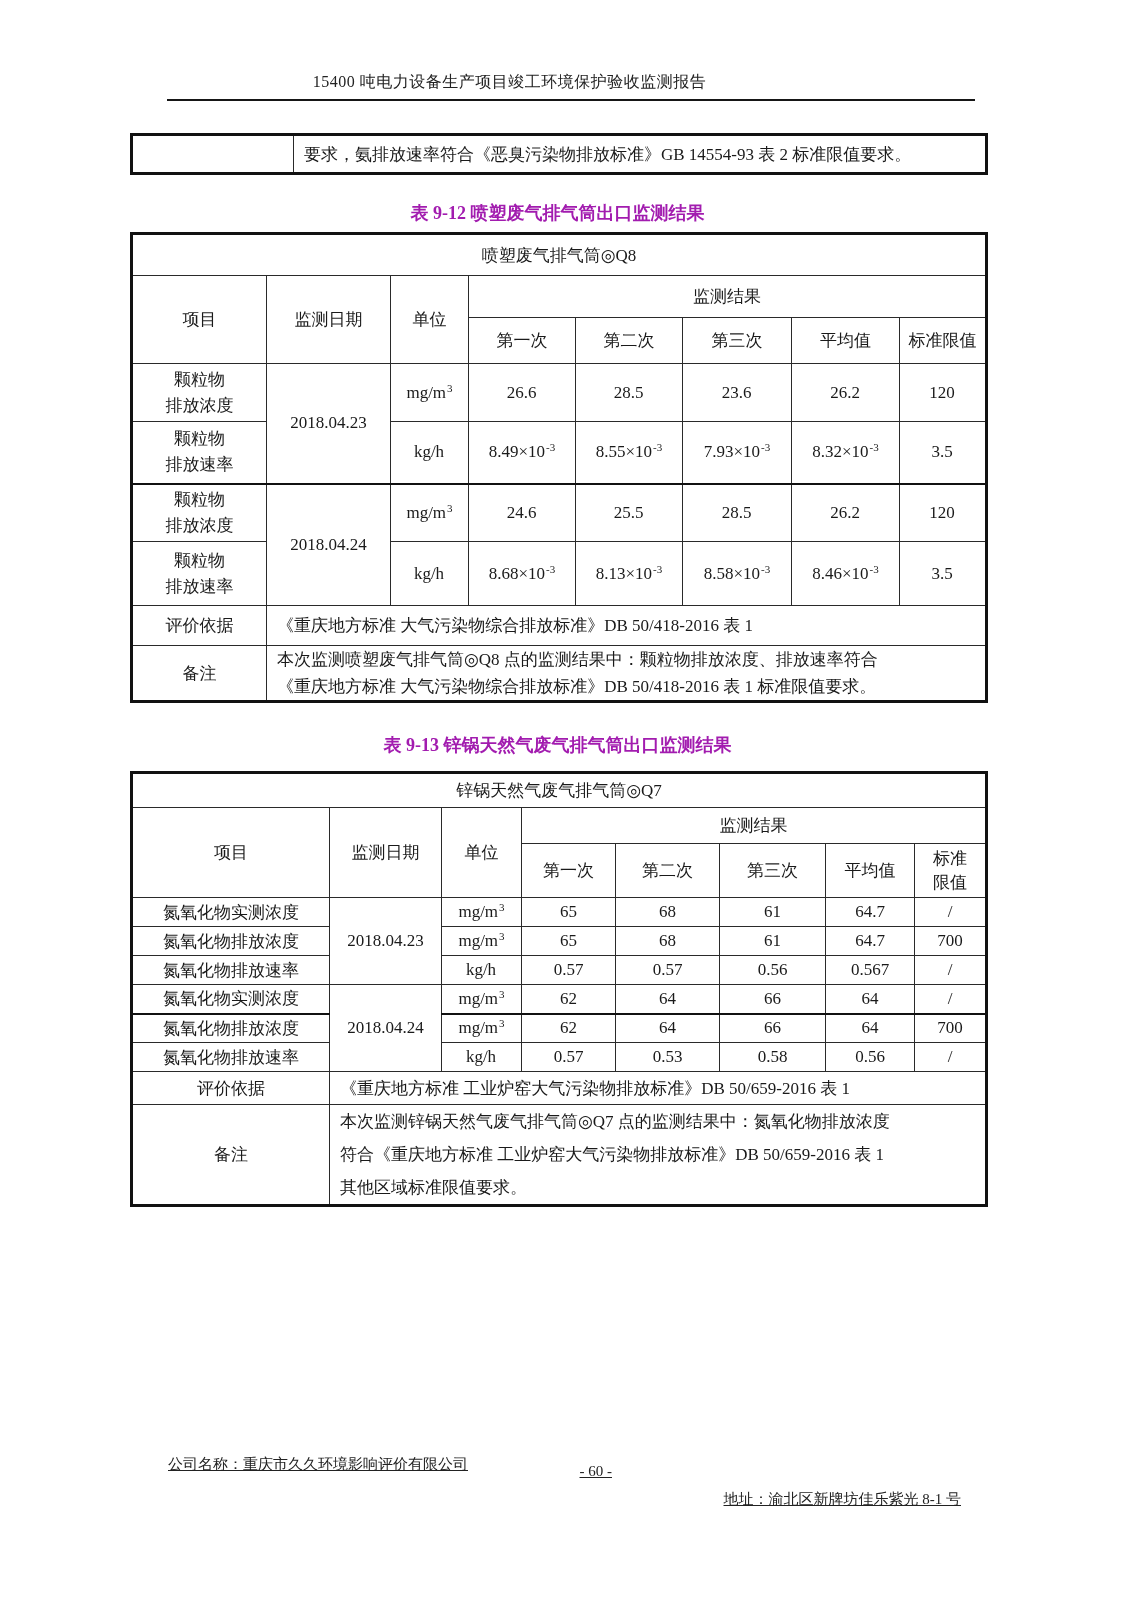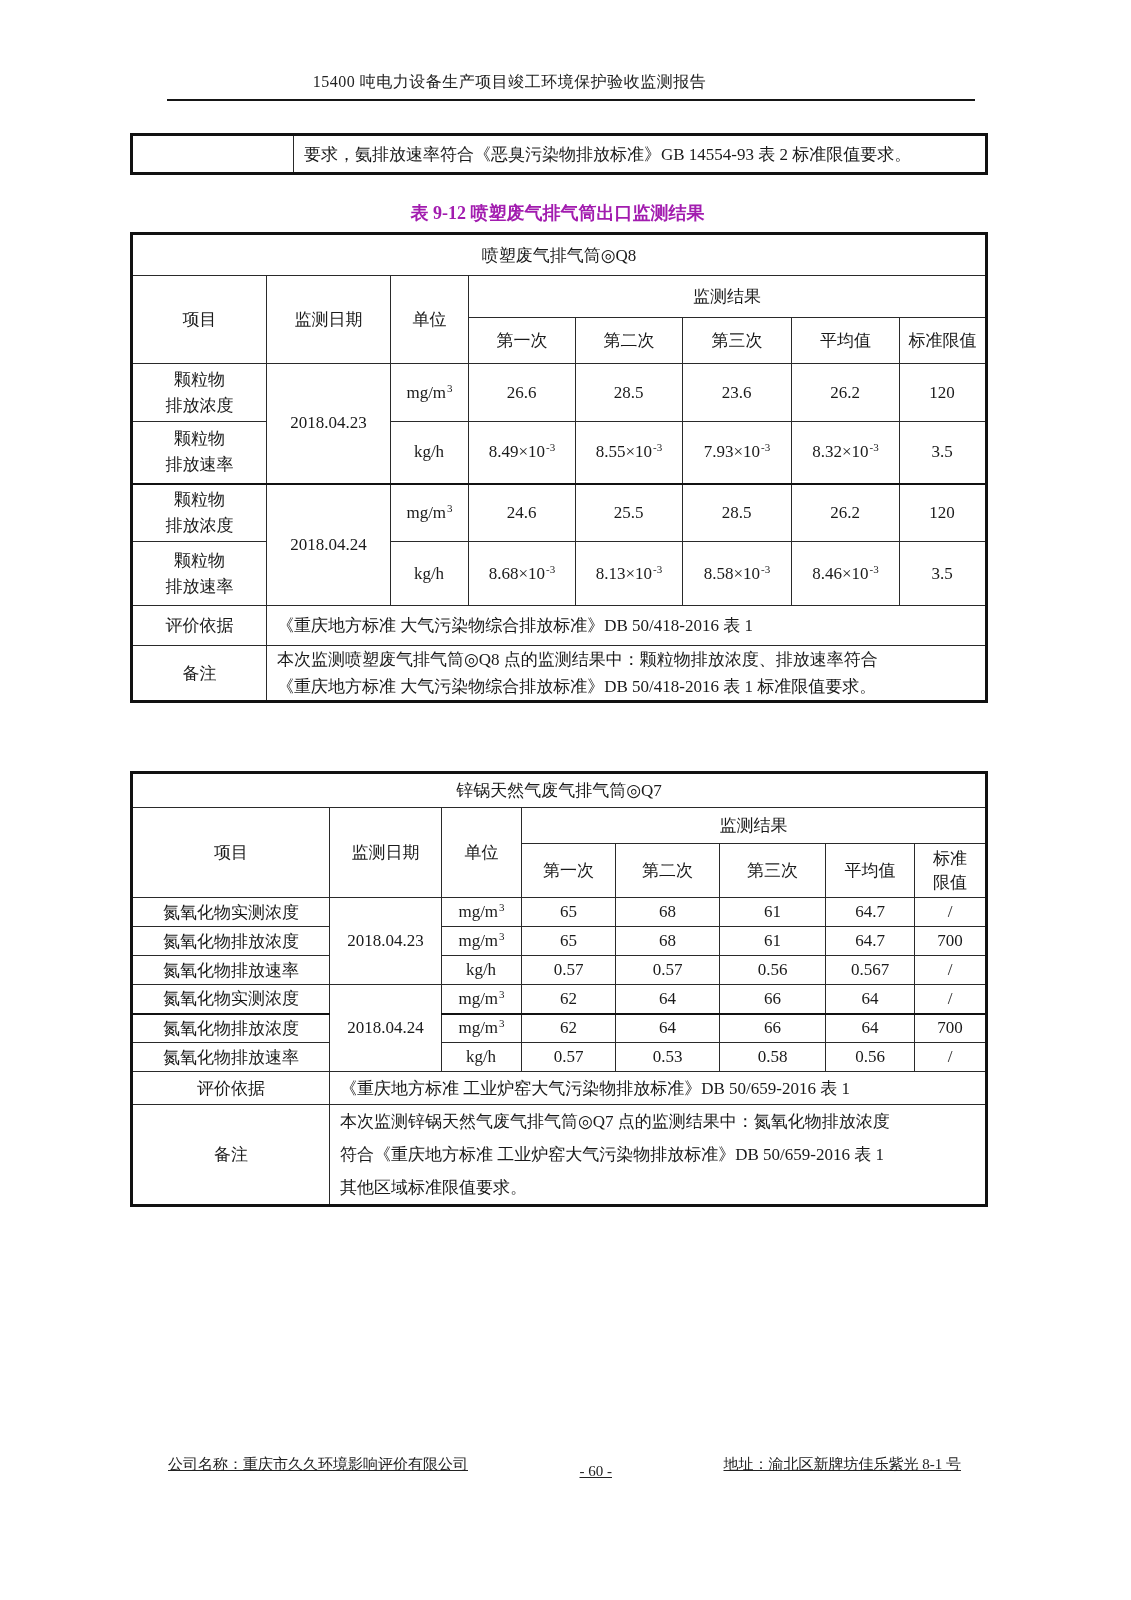--- a/index.html
+++ b/index.html
@@ -27,21 +27,21 @@
   .t12 .ln { line-height:27px; }
   .t12 .rem { height:54px; }
   .t13 .ln { line-height:33px; }
   .t13 .rem { height:99px; }
   .t13 .lim div { line-height:24px; }
   .footer { position:absolute; top:1455px; left:130px; width:855px; display:flex;
             justify-content:space-between; font-size:15px; color:#222;
             padding:0; box-sizing:border-box;text-decoration:underline; }
   .footer .fl { margin-left:38px; }
   .footer .fp { margin-top:8px; }
-  .footer .fr { margin-right:24px; }
+  .footer .fr { margin-right:24px;margin-top:35px; }
 </style>
 </head>
 <body>
 
 <div class="page">
 
   <div class="hdr-title">15400 吨电力设备生产项目竣工环境保护验收监测报告</div>
   <div class="hdr-rule"></div>
 
   <table class="t frag">
@@ -144,20 +144,21 @@
     <tr>
       <td>备注</td>
       <td colspan="7" class="txt rem">
         <div class="ln">本次监测喷塑废气排气筒◎Q8 点的监测结果中：颗粒物排放浓度、排放速率符合</div>
         <div class="ln">《重庆地方标准 大气污染物综合排放标准》DB 50/418-2016 表 1 标准限值要求。</div>
       </td>
     </tr>
   </tbody>
     </table>
 
+  <div class="cap cap13">表 9-13 锌锅天然气废气排气筒出口监测结果</div>
 
   <table class="t t13">
     <colgroup>
       <col style="width:198px">
         <col style="width:112px">
         <col style="width:80px">
         <col style="width:94px">
       <col style="width:104px">
         <col style="width:106px">
         <col style="width:89px">

